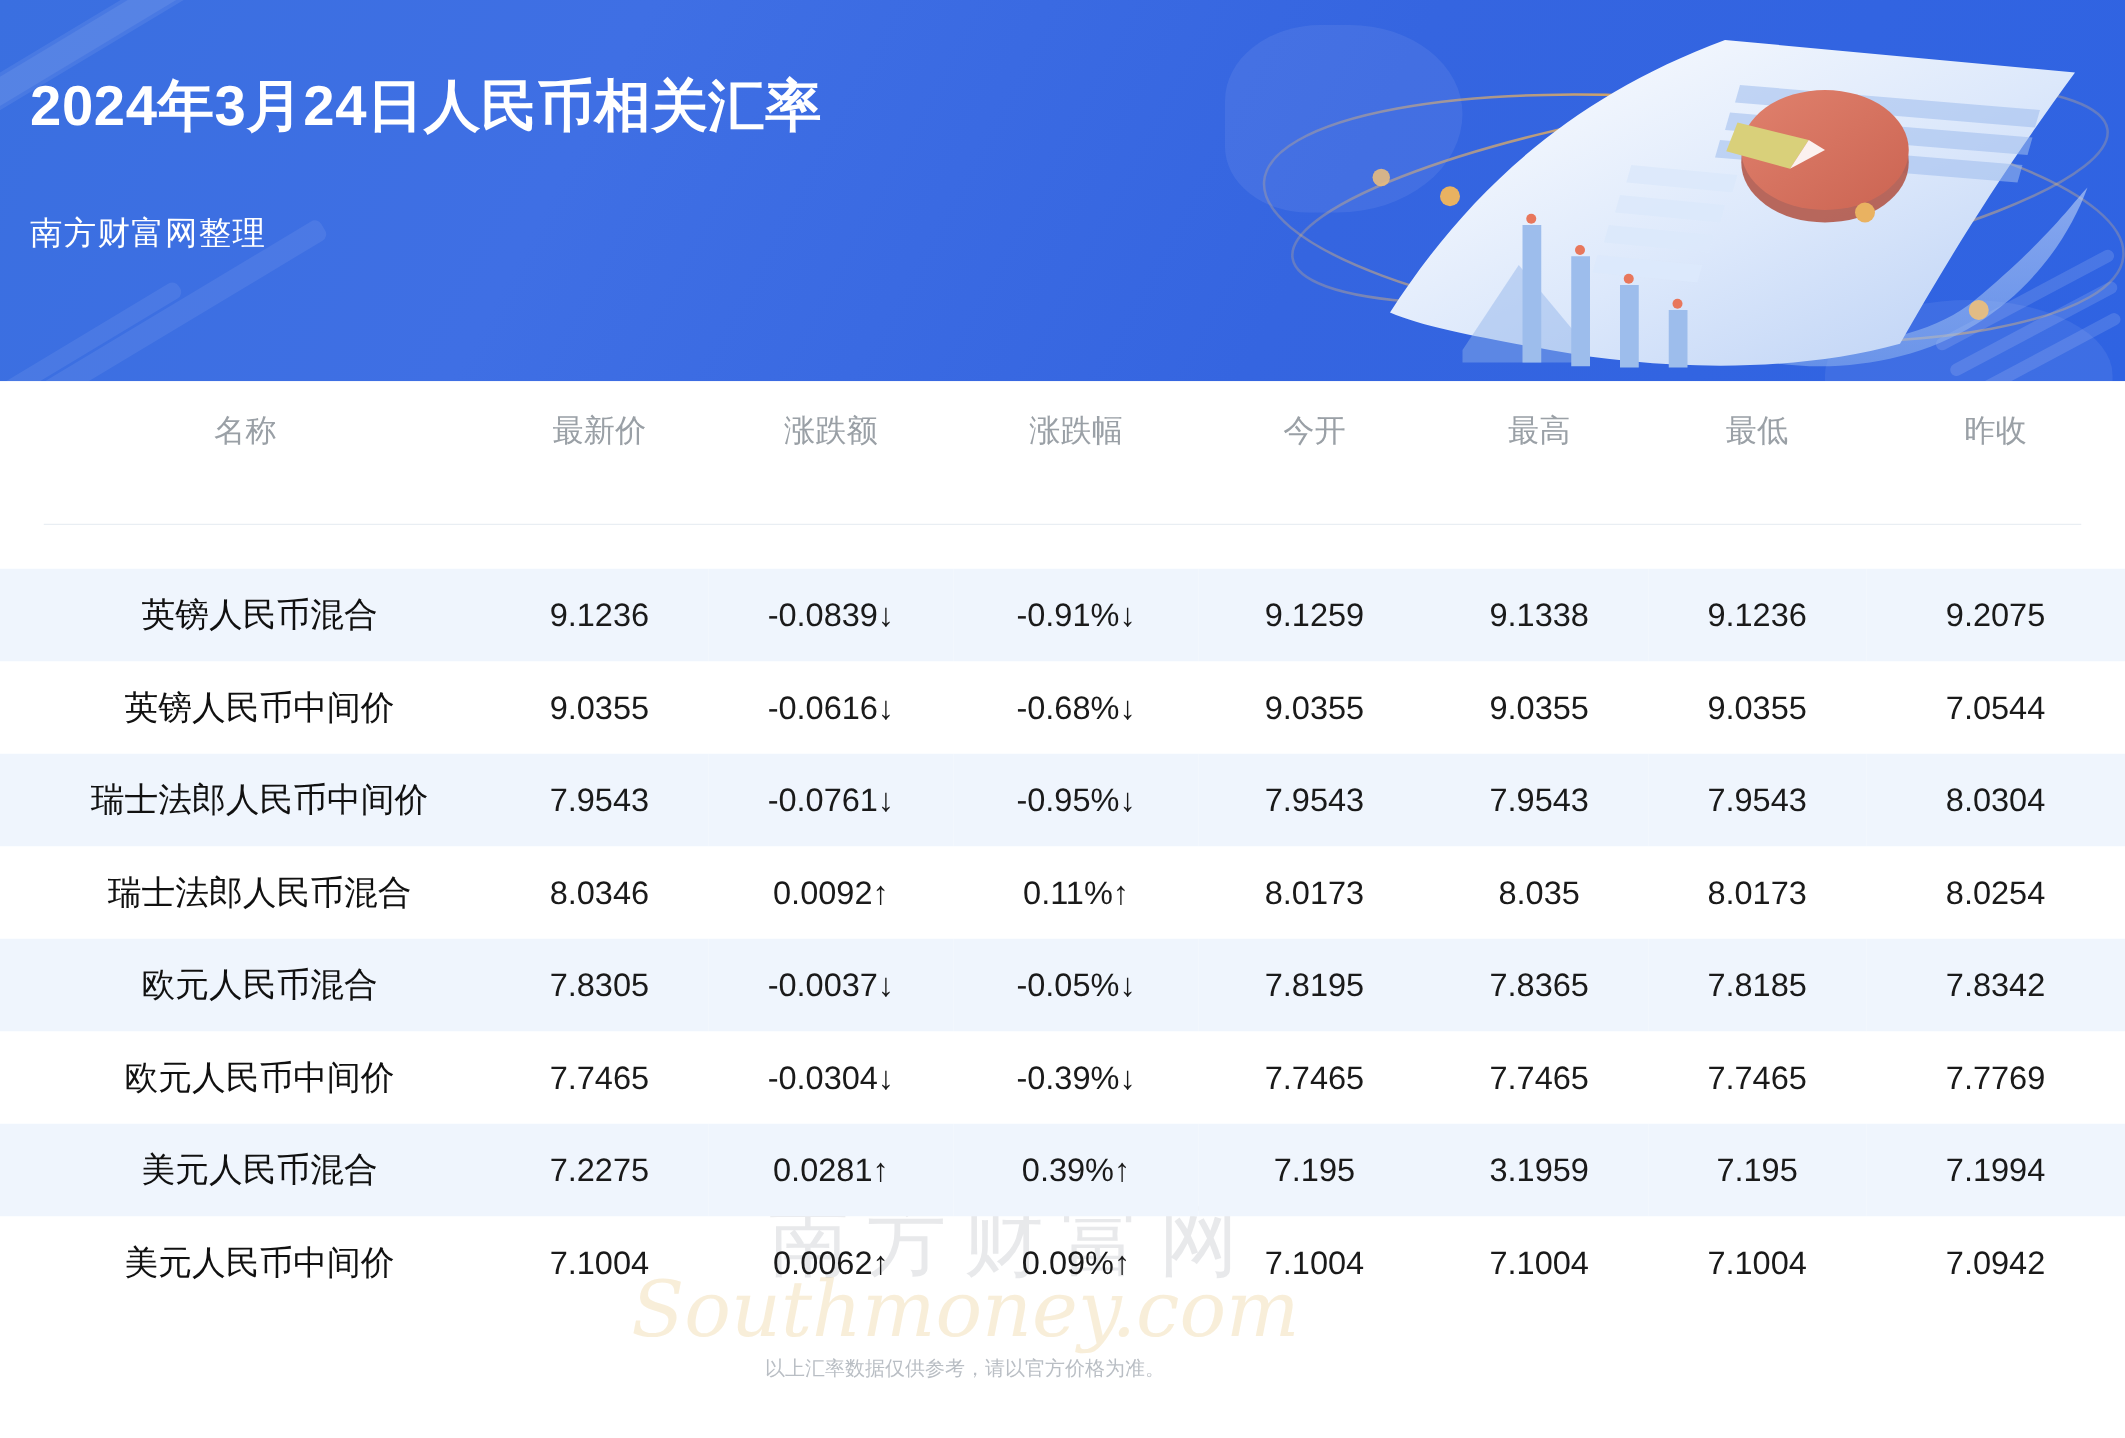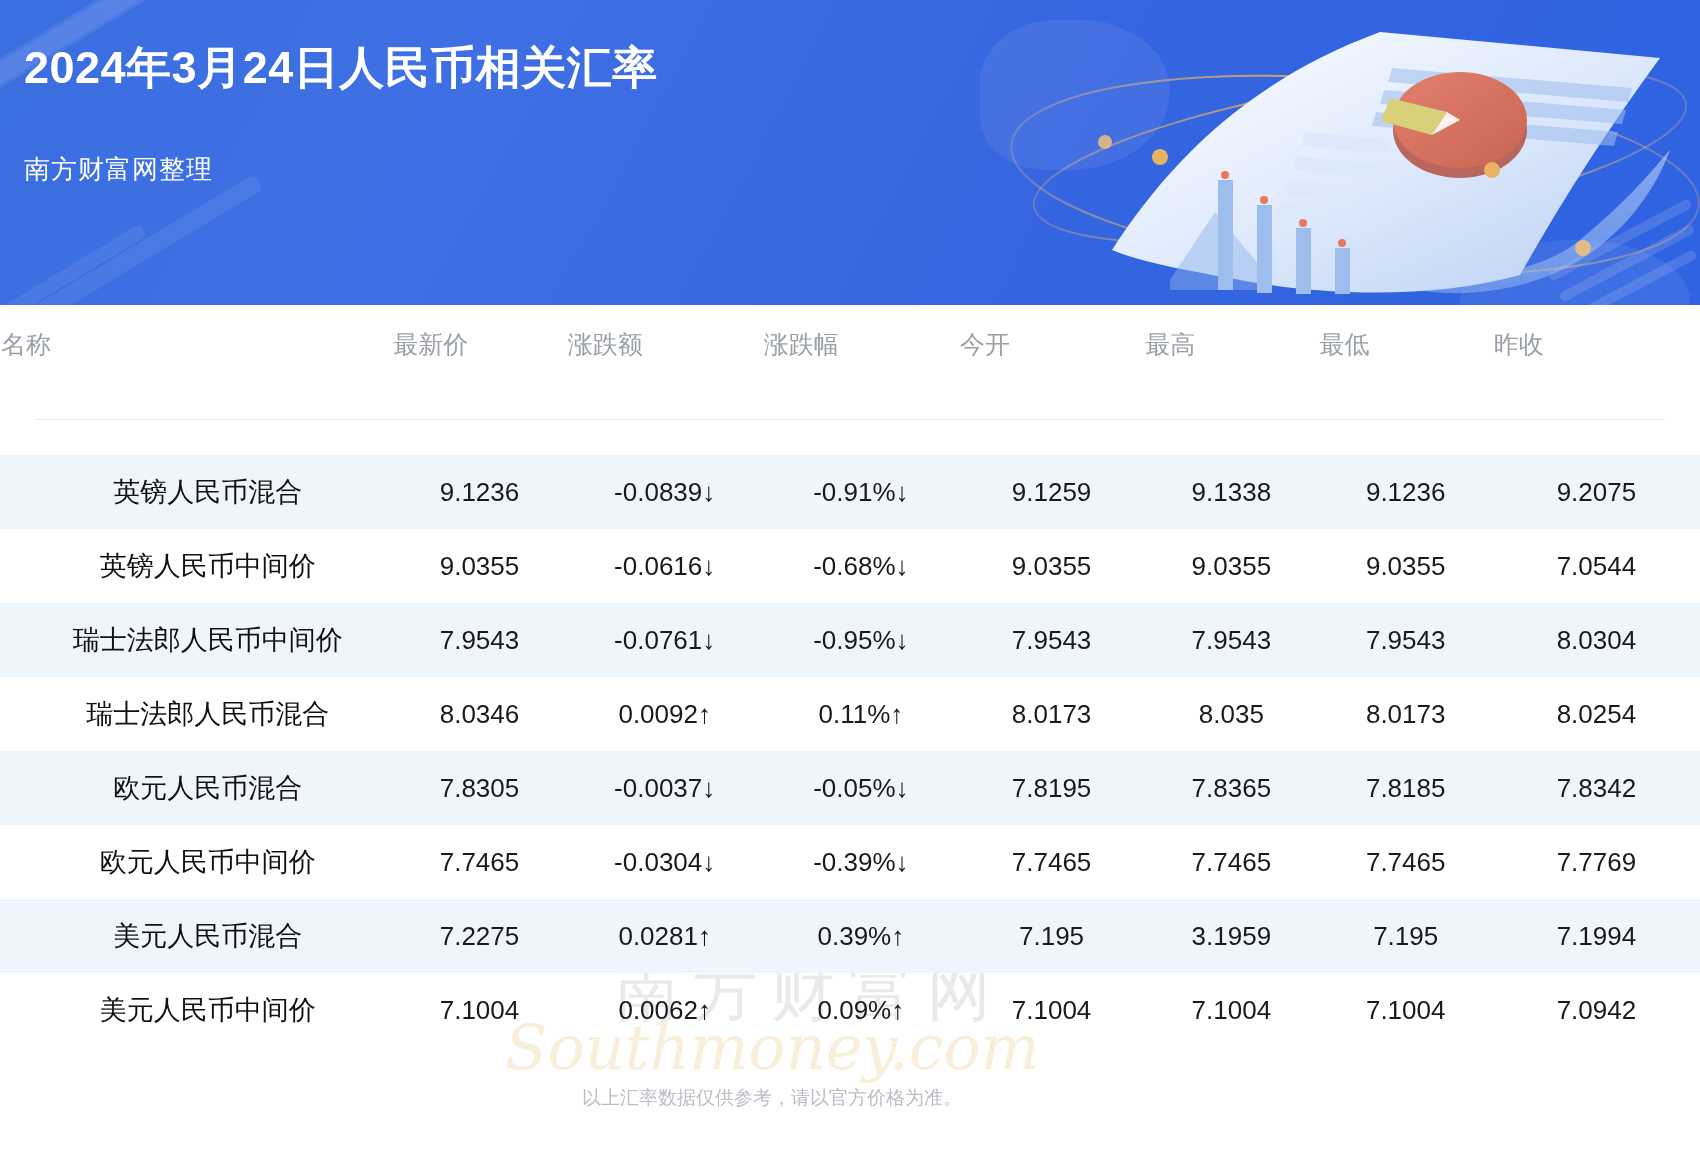--- a/index.html
+++ b/index.html
@@ -35,21 +35,21 @@
     border-radius: 6px;
   }
   .blob {
     position: absolute;
     border-radius: 50%;
     background: rgba(255,255,255,0.07);
   }
   .banner-text {
     position: absolute;
     left: 24px;
-    top: 43px;
+    top: 60px;
     z-index: 6;
   }
   .banner-title {
     color: #ffffff;
     font-size: 45px;
     font-weight: bold;
     letter-spacing: 0.5px;
     line-height: 1.1;
     white-space: nowrap;
   }
@@ -72,21 +72,21 @@
     border-collapse: collapse;
     table-layout: fixed;
     position: relative;
     z-index: 3;
   }
   table.rates th {
     font-weight: normal;
     color: #9aa0a6;
     font-size: 25px;
     height: 76px;
-    text-align: left;
+    text-align: center;
     background: transparent;
     margin-left: 20px;
   }
   table.rates td {
     font-size: 26px;
     height: 72px;
     text-align: center;
     color: #1a1a1a;
     background: transparent;
   }
@@ -143,21 +143,21 @@
     font-family: "DejaVu Serif", "Liberation Serif", serif;
     font-style: italic;
     white-space: nowrap;
   }
 
   
   .footer-note {
     width: 1544px;
     text-align: center;
     color: #b9bec4;
-    font-size: 19px;
+    font-size: 16px;
     margin-top: 38px;
   }
 </style>
 </head>
 <body>
 
 <div class="banner">
 
   <div class="stripe" style="left:-60px; top:-30px; width:420px; height:26px;"></div>
   <div class="stripe" style="left:-110px; top:30px; width:330px; height:20px;"></div>

